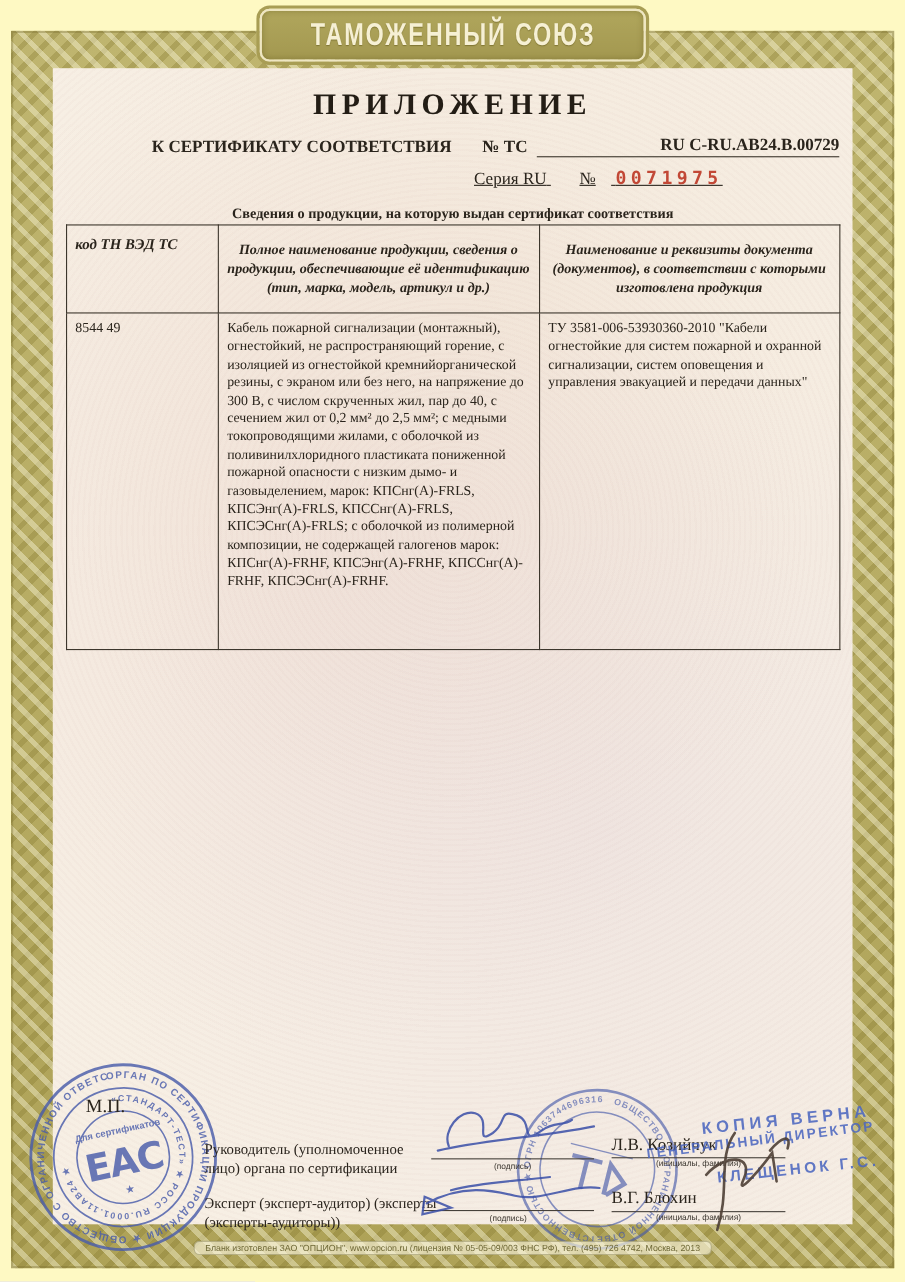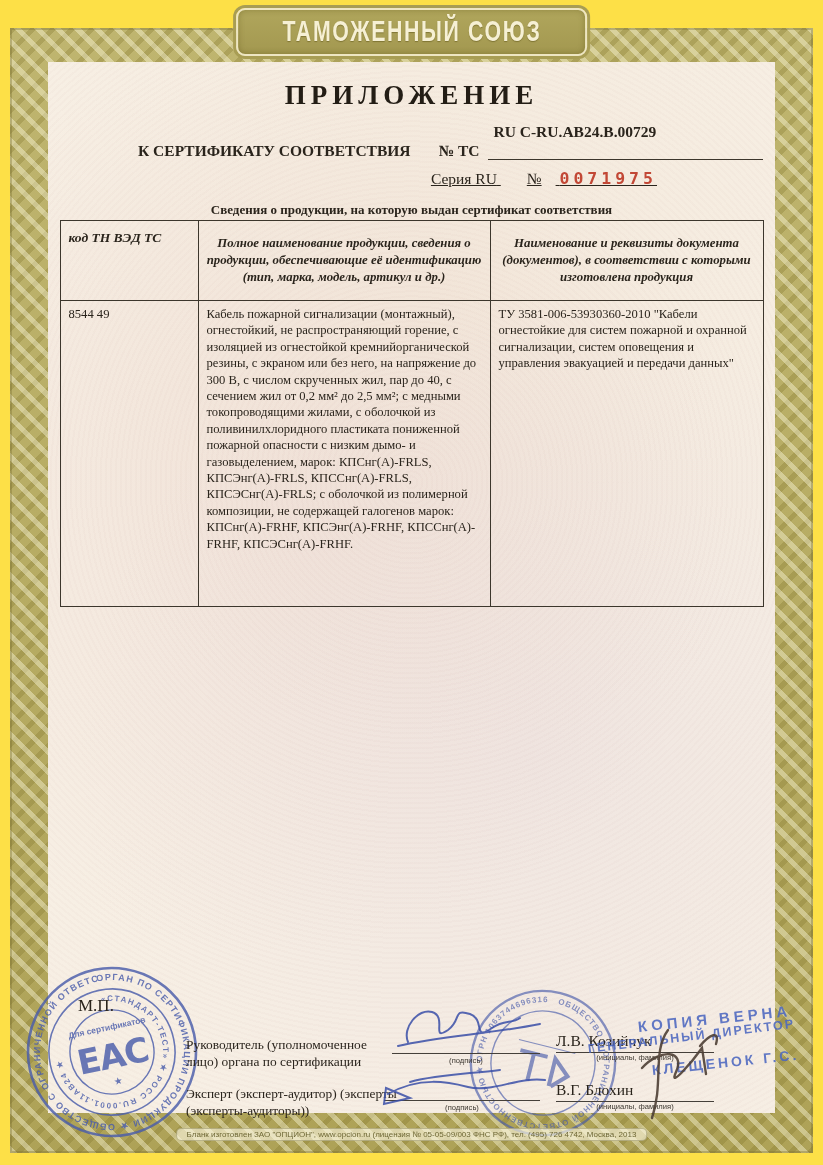--- a/index.html
+++ b/index.html
@@ -1,16 +1,16 @@
 <!DOCTYPE html>
 <html><head>
 <meta charset="utf-8">
 <style>
   html,body{margin:0;padding:0;background:#e8e6e0;}
-  .page{position:relative;width:823px;height:1165px;background:#fde047;overflow:hidden;
+  .page{position:relative;width:823px;height:1165px;background:#fef9c3;overflow:hidden;
         font-family:"Liberation Serif",serif;color:#2a241c;}
   
   .frame{position:absolute;left:10px;right:10px;top:28px;bottom:12px;
     background:
       repeating-linear-gradient(45deg, rgba(255,252,225,.40) 0 5px, rgba(255,252,225,0) 5px 14px),
       repeating-linear-gradient(-45deg, rgba(130,118,45,.30) 0 5px, rgba(130,118,45,0) 5px 14px),
       linear-gradient(#bfb56f,#aea257);
     box-shadow: inset 0 0 0 2px rgba(120,110,45,.35);}
   
   .doc{position:absolute;left:48px;right:48px;top:62px;bottom:52px;
@@ -25,22 +25,22 @@
   .badge{position:absolute;left:50%;top:8px;transform:translateX(-50%);z-index:6;
     background:linear-gradient(#b0a65c,#a39850);border:2px solid #eee6c2;border-radius:9px;
     padding:6px 16px 7px;box-shadow:0 0 0 3px #a89d54, inset 0 0 6px rgba(90,80,20,.4);}
   .badge span{display:inline-block;font-family:"Liberation Sans",sans-serif;font-weight:bold;
     font-size:26px;letter-spacing:2px;color:#f6f0d4;transform:scaleX(.82) scaleY(1.1);
     transform-origin:center;white-space:nowrap;text-shadow:0 1px 1px rgba(90,80,20,.5);}
   h1.title{margin:4px 0 12px;text-align:center;font-size:27px;letter-spacing:5px;font-weight:bold;color:#231d15;}
   .cert-line{display:flex;align-items:flex-end;padding:0 12px 0 90px;font-size:15.5px;font-weight:bold;margin-bottom:9px;}
   .cert-line .lbl{white-space:nowrap;}
   .cert-line .no{white-space:nowrap;margin-left:28px;font-family:Liberation Serif, serif;}
-  .cert-value{flex:1;margin-left:8px;border-bottom:1.3px solid #3c362c;text-align:left;
-    font-weight:bold;font-size:15.5px;padding:0 0 18px 6px;}
+  .cert-value{flex:1;margin-left:8px;border-bottom:1.3px solid #3c362c;text-align:right;
+    font-weight:bold;font-size:15.5px;padding:0 0 1px 6px;}
   .series-line{text-align:right;padding-right:118px;font-size:15.5px;margin-bottom:14px;text-decoration:underline;}
   .series-line .no-sign{margin:0 14px 0 26px;}
   .series-number{font-family:"DejaVu Sans Mono",monospace;font-weight:bold;font-size:16.5px;
     letter-spacing:4px;color:#c24836;}
   .tbl-caption{text-align:center;font-weight:bold;font-size:13px;margin:0 0 2px;}
   table.main{border-collapse:collapse;width:703px;margin:0 auto;table-layout:fixed;}
   table.main th, table.main td{border:1.6px solid #3c362c;}
   table.main col.c1{width:138px;} table.main col.c2{width:292px;} table.main col.c3{width:273px;}
   table.main th{font-size:12.8px;font-weight:bold;text-align:center;vertical-align:middle;
     padding:5px 8px;height:66px;line-height:1.35;font-style:italic;}

